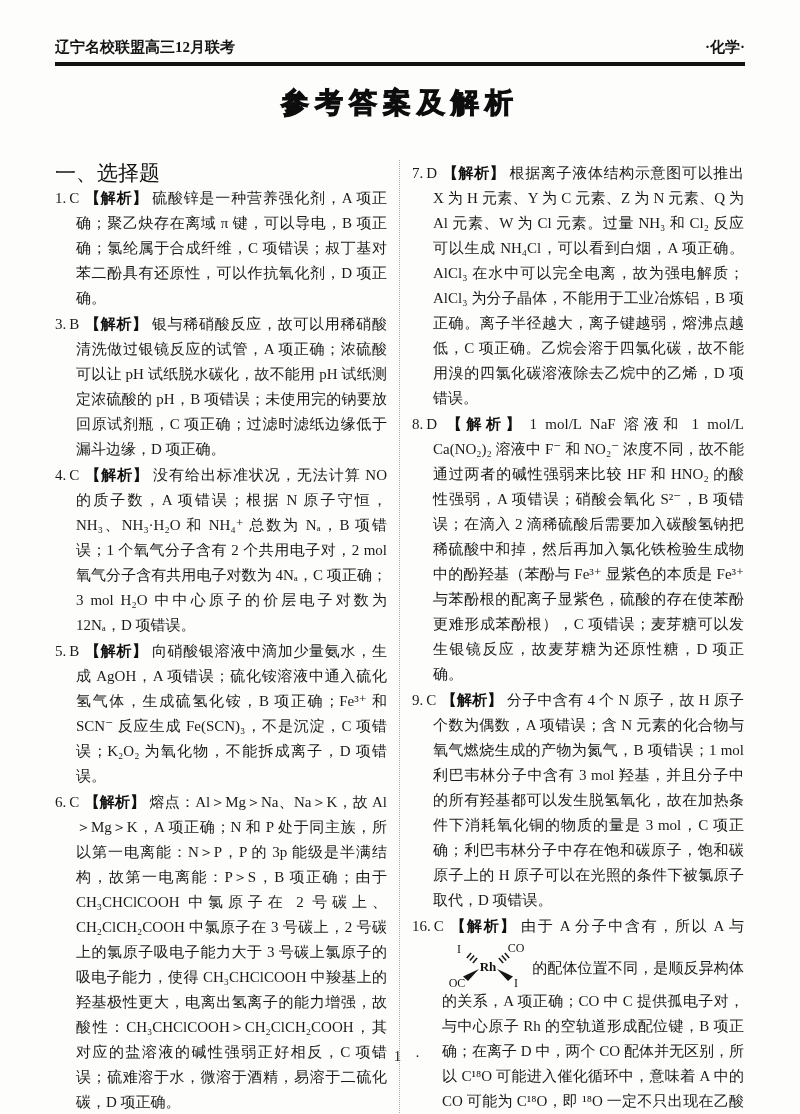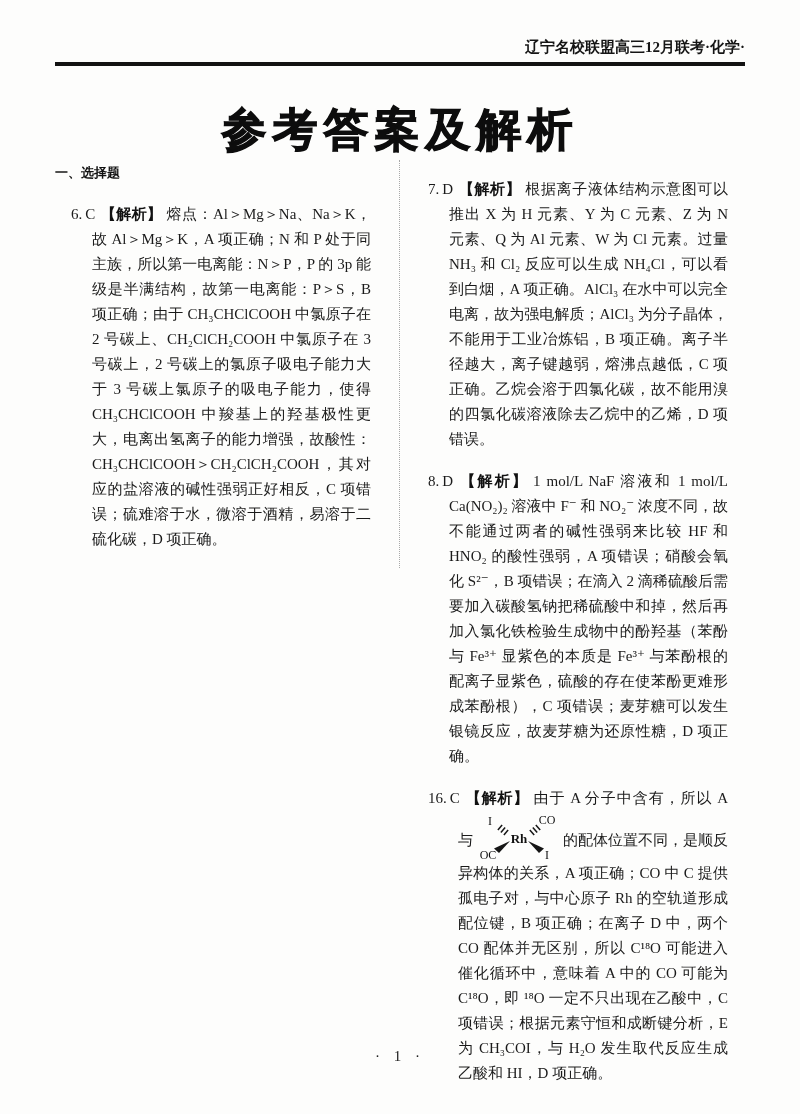--- a/index.html
+++ b/index.html
@@ -3,44 +3,44 @@
 <meta charset="utf-8">
 <style>
   html,body{margin:0;padding:0;background:#e8e8e8;}
   .page{
     position:relative;width:800px;height:1114px;margin:0 auto;
     background:#fdfdfc;color:#151515;overflow:hidden;
     font-family:"Liberation Serif","DejaVu Serif",serif;
   }
   .header{
     position:absolute;top:38px;left:55px;right:55px;
-    display:flex;justify-content:flex-end;align-items:flex-end;
+    display:flex;justify-content:space-between;align-items:flex-end;
     font-size:15px;font-weight:bold;
     border-bottom:4px solid #121212;padding-bottom:5px;
   }
   .title{
-    position:absolute;top:84px;left:0;right:0;margin:16px;
+    position:absolute;top:84px;left:0;right:0;margin:0;
     text-align:center;
     font-family:"Liberation Sans","DejaVu Sans",sans-serif;
-    font-weight:900;font-size:45px;letter-spacing:6px;color:#0d0d0d;
+    font-weight:900;font-size:28px;letter-spacing:6px;color:#0d0d0d;
     -webkit-text-stroke:1.1px #0d0d0d;
   }
   .columns{
     position:absolute;top:160px;left:55px;width:690px;
     display:flex;align-items:flex-start;
   }
   .col{width:332px;}
   .col-left{padding-right:12px;border-right:1px dotted #a8a8a8;}
   .col-right{padding-left:12px;}
   .section-heading{
     font-family:"Liberation Sans","DejaVu Sans",sans-serif;
-    font-weight:bold;font-size:13px;line-height:25px;color:#111;
+    font-weight:normal;font-size:21px;line-height:25px;color:#111;
   }
   .item{
-    margin:16px;font-size:15px;line-height:25px;text-align:justify;
+    margin:0;font-size:15px;line-height:25px;text-align:justify;
     padding-left:21px;text-indent:-21px;color:#1a1a1a;
   }
   .item.wide{padding-left:30px;text-indent:-30px;}
   .inum{margin-right:3px;}
   .ans{margin-right:2px;}
   .tag{
     font-family:"Liberation Sans","DejaVu Sans",sans-serif;
     font-weight:bold;margin:0 4px 0 3px;color:#111;
   }
   .rh-figure{
@@ -68,34 +68,39 @@
     <span>·化学·</span>
   </div>
 
   <h1 class="title">参考答案及解析</h1>
 
   <div class="columns">
 
     <div class="col col-left">
       <div class="section-heading">一、选择题</div>
 
+      <p class="item"><span class="inum">1.</span><span class="ans">C</span><span class="tag">【解析】</span><span>硫酸锌是一种营养强化剂，A 项正确；聚乙炔存在离域 π 键，可以导电，B 项正确；氯纶属于合成纤维，C 项错误；叔丁基对苯二酚具有还原性，可以作抗氧化剂，D 项正确。</span></p>
 
 
+      <p class="item"><span class="inum">3.</span><span class="ans">B</span><span class="tag">【解析】</span><span>银与稀硝酸反应，故可以用稀硝酸清洗做过银镜反应的试管，A 项正确；浓硫酸可以让 pH 试纸脱水碳化，故不能用 pH 试纸测定浓硫酸的 pH，B 项错误；未使用完的钠要放回原试剂瓶，C 项正确；过滤时滤纸边缘低于漏斗边缘，D 项正确。</span></p>
 
+      <p class="item"><span class="inum">4.</span><span class="ans">C</span><span class="tag">【解析】</span><span>没有给出标准状况，无法计算 NO 的质子数，A 项错误；根据 N 原子守恒，NH₃、NH₃·H₂O 和 NH₄⁺ 总数为 Nₐ，B 项错误；1 个氧气分子含有 2 个共用电子对，2 mol 氧气分子含有共用电子对数为 4Nₐ，C 项正确；3 mol H₂O 中中心原子的价层电子对数为 12Nₐ，D 项错误。</span></p>
 
+      <p class="item"><span class="inum">5.</span><span class="ans">B</span><span class="tag">【解析】</span><span>向硝酸银溶液中滴加少量氨水，生成 AgOH，A 项错误；硫化铵溶液中通入硫化氢气体，生成硫氢化铵，B 项正确；Fe³⁺ 和 SCN⁻ 反应生成 Fe(SCN)₃，不是沉淀，C 项错误；K₂O₂ 为氧化物，不能拆成离子，D 项错误。</span></p>
 
       <p class="item"><span class="inum">6.</span><span class="ans">C</span><span class="tag">【解析】</span><span>熔点：Al＞Mg＞Na、Na＞K，故 Al＞Mg＞K，A 项正确；N 和 P 处于同主族，所以第一电离能：N＞P，P 的 3p 能级是半满结构，故第一电离能：P＞S，B 项正确；由于 CH₃CHClCOOH 中氯原子在 2 号碳上、CH₂ClCH₂COOH 中氯原子在 3 号碳上，2 号碳上的氯原子吸电子能力大于 3 号碳上氯原子的吸电子能力，使得 CH₃CHClCOOH 中羧基上的羟基极性更大，电离出氢离子的能力增强，故酸性：CH₃CHClCOOH＞CH₂ClCH₂COOH，其对应的盐溶液的碱性强弱正好相反，C 项错误；硫难溶于水，微溶于酒精，易溶于二硫化碳，D 项正确。</span></p>
     </div>
 
     <div class="col col-right">
 
       <p class="item"><span class="inum">7.</span><span class="ans">D</span><span class="tag">【解析】</span><span>根据离子液体结构示意图可以推出 X 为 H 元素、Y 为 C 元素、Z 为 N 元素、Q 为 Al 元素、W 为 Cl 元素。过量 NH₃ 和 Cl₂ 反应可以生成 NH₄Cl，可以看到白烟，A 项正确。AlCl₃ 在水中可以完全电离，故为强电解质；AlCl₃ 为分子晶体，不能用于工业冶炼铝，B 项正确。离子半径越大，离子键越弱，熔沸点越低，C 项正确。乙烷会溶于四氯化碳，故不能用溴的四氯化碳溶液除去乙烷中的乙烯，D 项错误。</span></p>
 
       <p class="item"><span class="inum">8.</span><span class="ans">D</span><span class="tag">【解析】</span><span>1 mol/L NaF 溶液和 1 mol/L Ca(NO₂)₂ 溶液中 F⁻ 和 NO₂⁻ 浓度不同，故不能通过两者的碱性强弱来比较 HF 和 HNO₂ 的酸性强弱，A 项错误；硝酸会氧化 S²⁻，B 项错误；在滴入 2 滴稀硫酸后需要加入碳酸氢钠把稀硫酸中和掉，然后再加入氯化铁检验生成物中的酚羟基（苯酚与 Fe³⁺ 显紫色的本质是 Fe³⁺ 与苯酚根的配离子显紫色，硫酸的存在使苯酚更难形成苯酚根），C 项错误；麦芽糖可以发生银镜反应，故麦芽糖为还原性糖，D 项正确。</span></p>
 
+      <p class="item"><span class="inum">9.</span><span class="ans">C</span><span class="tag">【解析】</span><span>分子中含有 4 个 N 原子，故 H 原子个数为偶数，A 项错误；含 N 元素的化合物与氧气燃烧生成的产物为氮气，B 项错误；1 mol 利巴韦林分子中含有 3 mol 羟基，并且分子中的所有羟基都可以发生脱氢氧化，故在加热条件下消耗氧化铜的物质的量是 3 mol，C 项正确；利巴韦林分子中存在饱和碳原子，饱和碳原子上的 H 原子可以在光照的条件下被氯原子取代，D 项错误。</span></p>
 
       <p class="item wide"><span class="inum">16.</span><span class="ans">C</span><span class="tag">【解析】</span><span>由于 A 分子中含有，所以 A 与</span><span class="rh-figure"><svg width="88" height="50" viewBox="0 0 88 50" aria-hidden="true">
               <text class="rh-center" x="44" y="32" text-anchor="middle">Rh</text>
               <text x="15" y="14" text-anchor="middle">I</text>
               <text x="72" y="13" text-anchor="middle">CO</text>
               <text x="13" y="48" text-anchor="middle">OC</text>
               <text x="72" y="48" text-anchor="middle">I</text>
               <g stroke="#161616" stroke-width="1.5">
                 <line x1="28.9" y1="23.9" x2="33.1" y2="19.1"></line>
                 <line x1="25.9" y1="21.4" x2="30.1" y2="16.6"></line>

